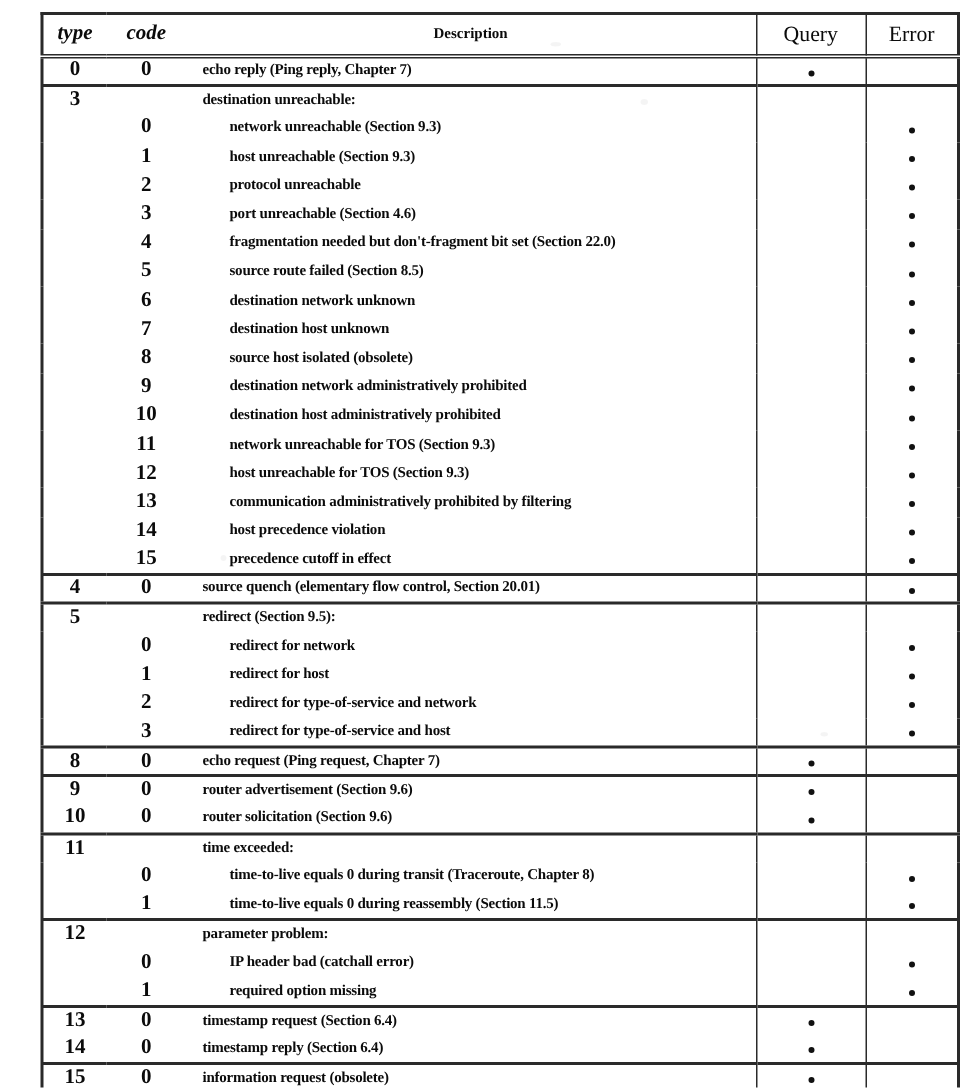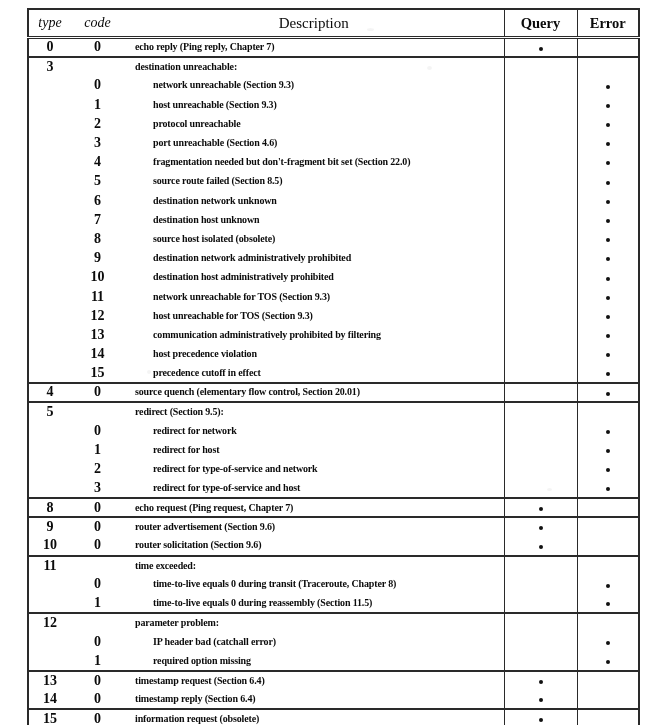--- a/index.html
+++ b/index.html
@@ -57,33 +57,33 @@
   }
 
   
   .cell-type   { border-right: 0; }
   .cell-desc   { border-right: 1.5px solid #2a2a2a; }
   .cell-query  { border-right: 1.5px solid #2a2a2a; }
 
   
   thead th {
     height: 26px;
-    font-weight: normal;
+    font-weight: bold;
     text-align: center;
   }
   th.h-type, th.h-code {
     font-style: italic;
     font-size: 14px;
   }
   th.h-desc {
-    font-size: 15px;
+    font-size: 10px;
   }
   th.h-query, th.h-error {
     font-size: 14.5px;
-    font-weight: bold;
+    font-weight: normal;
   }
   thead tr { border-bottom: 3.5px double #2a2a2a; }
 
   
   tbody tr { height: 19.2px; }
   tbody tr.grp-start > td { border-top: 2.4px solid #2a2a2a; }
 
   td.cell-type, td.cell-code {
     text-align: center;
     font-weight: bold;

